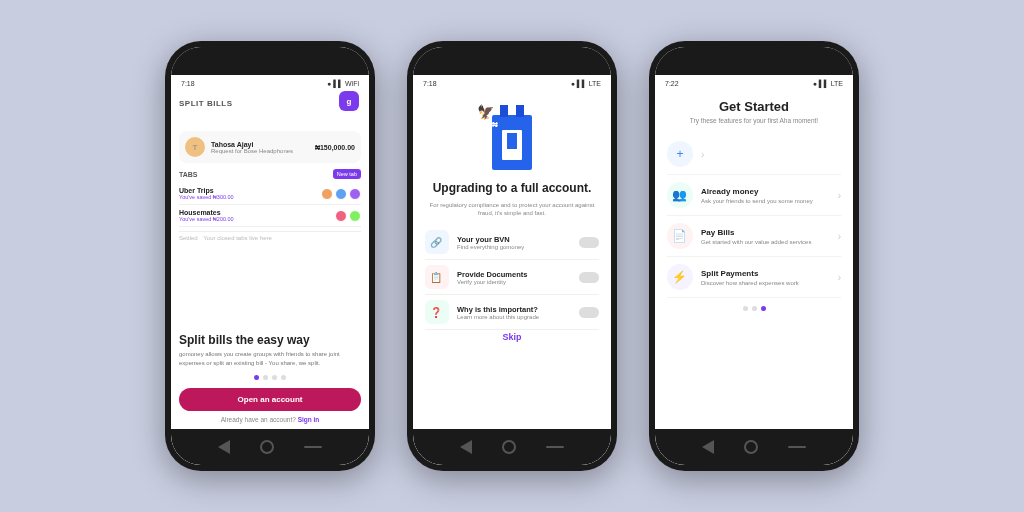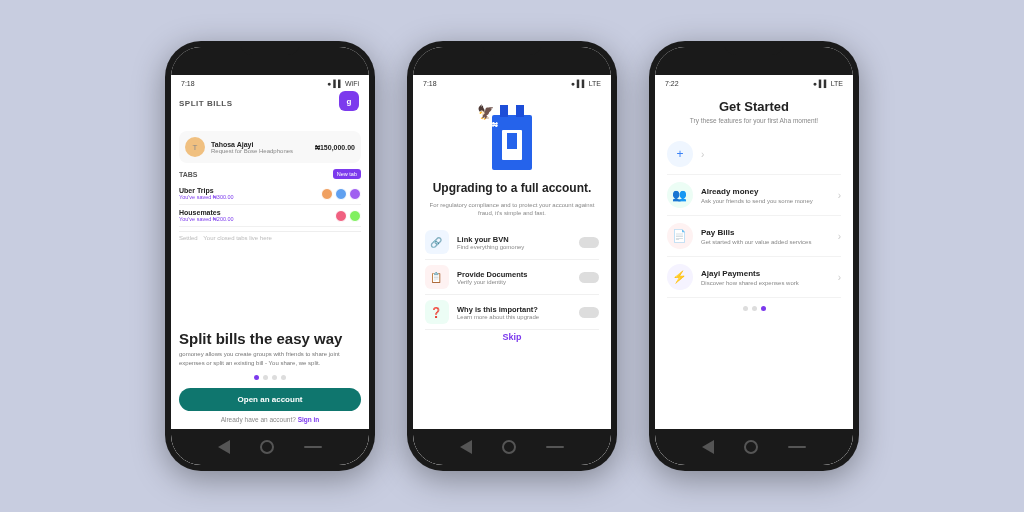--- a/index.html
+++ b/index.html
@@ -193,29 +193,29 @@
       margin-top: 4px;
       font-size: 6px;
       color: #bbb;
       border-top: 1px solid #eee;
       padding-top: 3px;
     }
 
     .p1-bottom-text {
       padding: 6px 8px;
     }
-    .p1-heading { font-size: 15px; font-weight: 700; color: #222; margin-bottom: 3px; }
+    .p1-heading { font-size: 12px; font-weight: 700; color: #222; margin-bottom: 3px; }
     .p1-desc { font-size: 6px; color: #777; line-height: 1.4; margin-bottom: 8px; }
     .dots { display: flex; gap: 4px; justify-content: center; margin-bottom: 8px; }
     .dot { width: 5px; height: 5px; border-radius: 50%; background: #ddd; }
     .dot.active { background: #7c3aed; }
     .open-account-btn {
       display: block;
       width: 100%;
-      background: #0f766e;
+      background: #be185d;
       color: #fff;
       border-radius: 20px;
       padding: 7px 0;
       text-align: center;
       font-size: 8px;
       font-weight: 600;
       margin-bottom: 5px;
     }
     .already-have {
       text-align: center;
@@ -439,21 +439,21 @@
             <text x="20" y="32" font-size="8" fill="#fff" font-weight="bold">₦</text>
 
             <text x="5" y="22" font-size="14">🦅</text>
           </svg>
         </div>
         <div class="p2-heading">Upgrading to a full account.</div>
         <div class="p2-desc">For regulatory compliance and to protect your account against fraud, it's simple and fast.</div>
         <div class="upgrade-item">
           <div class="upgrade-icon" style="background:#eff6ff;">🔗</div>
           <div class="upgrade-text">
-            <div class="upgrade-title">Link your BVN</div>
+            <div class="upgrade-title">Your your BVN</div>
             <div class="upgrade-sub">Find everything gomoney</div>
           </div>
           <div class="upgrade-toggle"></div>
         </div>
         <div class="upgrade-item">
           <div class="upgrade-icon" style="background:#fef2f2;">📋</div>
           <div class="upgrade-text">
             <div class="upgrade-title">Provide Documents</div>
             <div class="upgrade-sub">Verify your identity</div>
           </div>
@@ -511,21 +511,21 @@
           <div class="feature-text">
             <div class="feature-title">Pay Bills</div>
             <div class="feature-sub">Get started with our value added services</div>
           </div>
           <div class="chevron-right">›</div>
         </div>
 
         <div class="feature-item">
           <div class="feature-icon" style="background:#f5f3ff; color:#8b5cf6;">⚡</div>
           <div class="feature-text">
-            <div class="feature-title">Ajayi Payments</div>
+            <div class="feature-title">Split Payments</div>
             <div class="feature-sub">Discover how shared expenses work</div>
           </div>
           <div class="chevron-right">›</div>
         </div>
 
         <div class="p3-dots">
           <div class="dot"></div>
           <div class="dot"></div>
           <div class="dot active"></div>
         </div>

